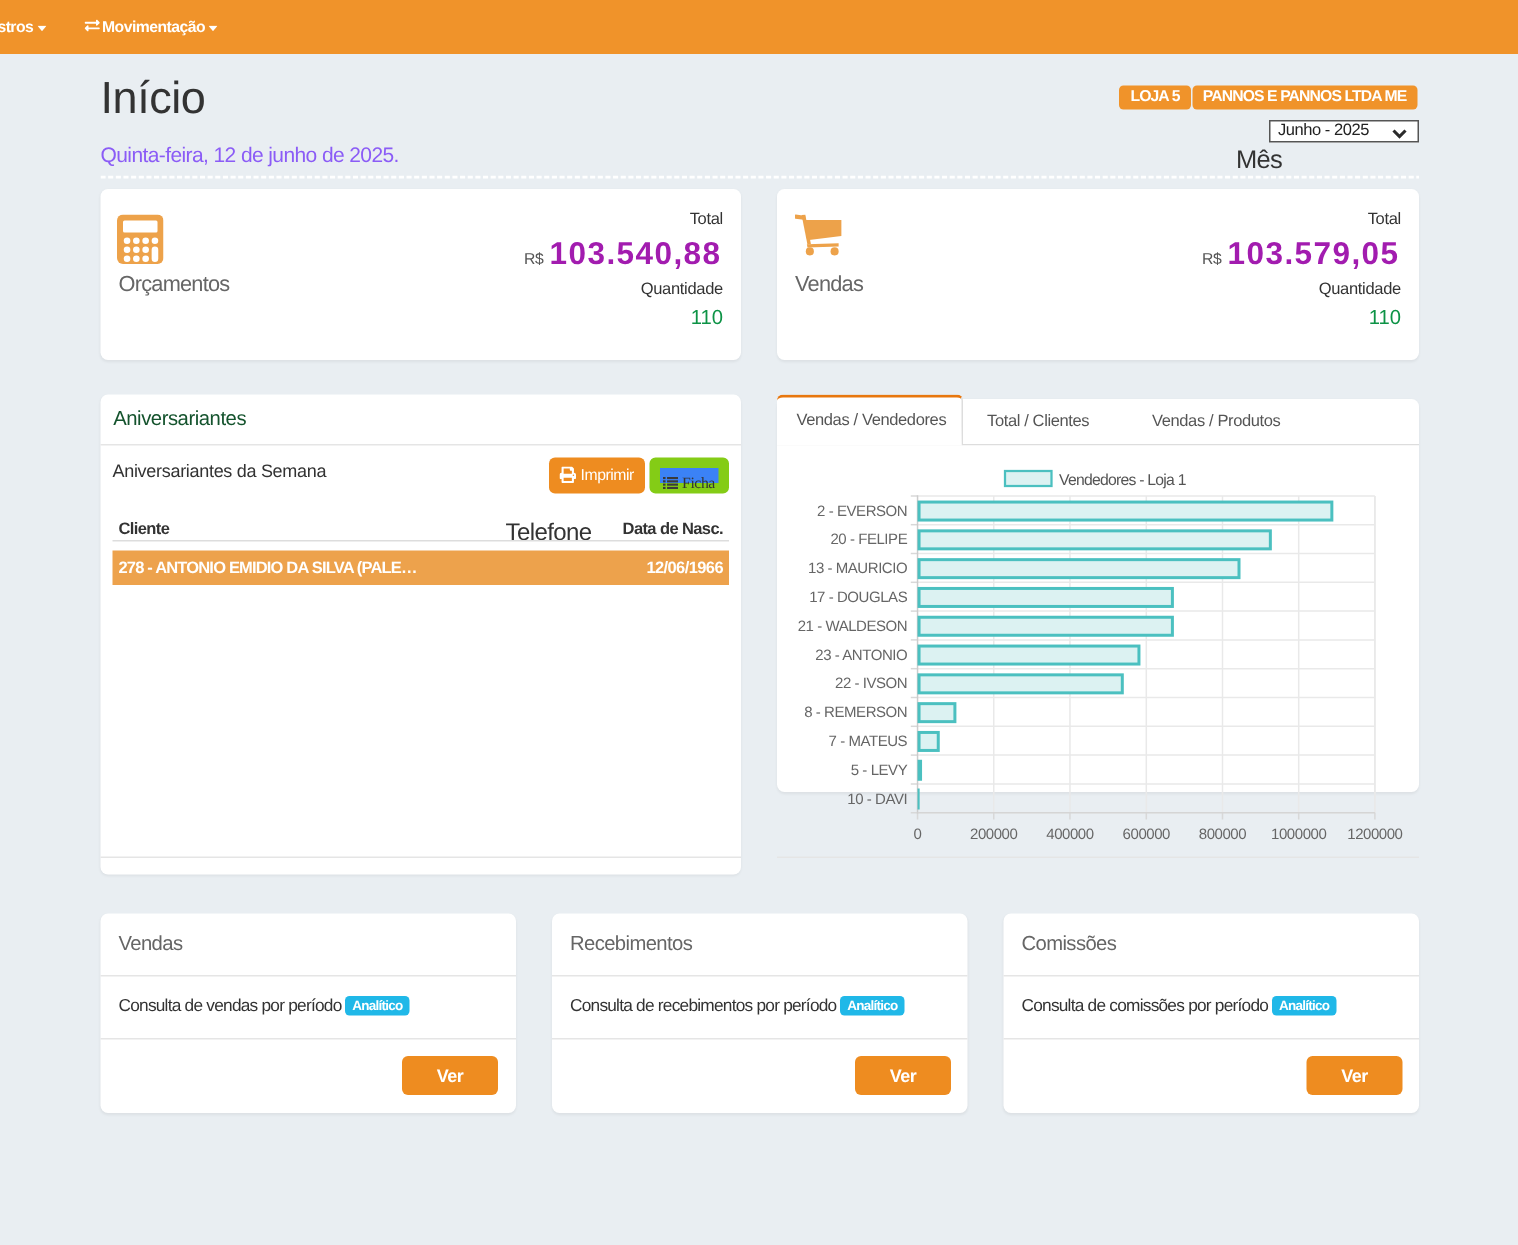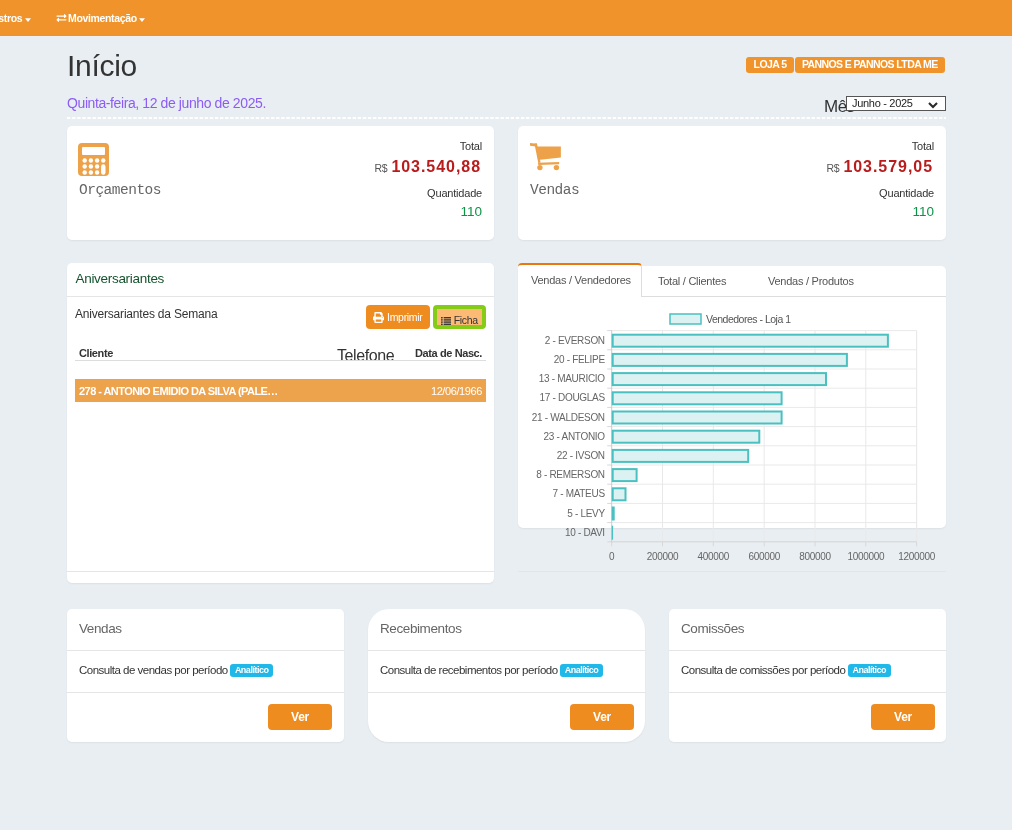--- a/index.html
+++ b/index.html
@@ -11,32 +11,32 @@
 .card { position:absolute; background:#fff; border-radius:5px; box-shadow:0 1px 2px rgba(0,0,0,.06); }
 
 
 #nav { position:absolute; left:0; top:0; width:1012px; height:36px; background:#f0932a; overflow:hidden; }
 .navitem { position:absolute; top:0; height:36px; line-height:36px; color:#fff; font-size:10.5px; font-weight:bold; letter-spacing:-0.35px; white-space:nowrap; }
 
 
 .badge-o { position:absolute; background:#f0932a; color:#fff; font-weight:bold; font-size:10.5px; letter-spacing:-0.6px; border-radius:3px; height:15.5px; line-height:15.5px; text-align:center; }
 
 
-#mes-select { position:absolute; left:846px; top:96px; width:100px; height:15px; background:#fff; border:1px solid #555; font-size:11px; color:#222; line-height:13.5px; padding-left:5px; letter-spacing:-0.3px; }
+#mes-select { position:absolute; left:846px; top:80px; width:100px; height:15px; background:#fff; border:1px solid #555; font-size:11px; color:#222; line-height:13.5px; padding-left:5px; letter-spacing:-0.3px; }
 
 .small-lbl { font-size:11px; color:#333; letter-spacing:-0.2px; }
-.big-num { font-size:16px; font-weight:bold; color:#b91c1c; letter-spacing:0.95px; }
+.big-num { font-size:21px; font-weight:bold; color:#a21caf; letter-spacing:0.95px; }
 .green-num { font-size:13.5px; color:#0d9346; letter-spacing:0px; }
-.card-label { font-size:14.5px; color:#666; letter-spacing:-0.5px;font-family:Liberation Mono, monospace; }
+.card-label { font-size:14.5px; color:#666; letter-spacing:-0.5px; }
 
 .hdr-title { position:absolute; left:8.5px; top:7.5px; font-size:13.5px; color:#14532d; letter-spacing:-0.3px; }
 .hdr-title2 { position:absolute; left:12px; top:12px; font-size:13.5px; color:#666; letter-spacing:-0.4px; }
 .btn { position:absolute; border-radius:4px; font-size:10.5px; letter-spacing:-0.3px; text-align:center; }
 .btn-orange { background:#ee8c20; color:#fff; }
-.btn-light { background:#fdba74; border:4px solid #84cc16; color:#333; }
+.btn-light { background:#3b82f6; border:7px solid #84cc16; color:#333;font-family:Liberation Serif, serif; }
 .tab { position:absolute; font-size:11px; color:#555; letter-spacing:-0.25px; }
 
 .badge-blue { display:inline-block; background:#20b8e8; color:#fff; font-weight:bold; font-size:9px; letter-spacing:-0.5px; border-radius:3px; padding:0 4.5px; height:13px; line-height:13px; vertical-align:1px; }
 </style>
 </head>
 <body>
 <div id="page">
 
   <div id="nav">
     <div class="navitem" style="left:-26px;">Cadastros <svg width="6" height="4" viewBox="0 0 8 5" style="margin-left:0px;">
@@ -126,23 +126,23 @@
           <rect x="2.7" y="6.6" width="7.3" height="1.4"></rect>
     </svg>
       Ficha
     </div>
 
     <div class="abs" style="left:8px; top:80px; width:411px; height:227px;">
       <div class="abs" style="left:4px; top:4px; font-size:11px; font-weight:bold; color:#333; letter-spacing:-0.4px;">Cliente</div>
       <div class="abs" style="left:262px; top:4px; font-size:16px; font-weight:normal; color:#333; letter-spacing:-0.4px;">Telefone</div>
       <div class="abs" style="right:4px; top:4px; font-size:11px; font-weight:bold; color:#333; letter-spacing:-0.4px;">Data de Nasc.</div>
       <div class="abs" style="left:0; top:17px; width:411px; border-bottom:1px solid #ddd;"></div>
-      <div class="abs" style="left:0; top:24px; width:411px; height:23px; background:#eda24c;margin-top:12px;">
+      <div class="abs" style="left:0; top:24px; width:411px; height:23px; background:#eda24c;">
         <div class="abs" style="left:4px; top:5.5px; font-size:11px; font-weight:bold; color:#fff; letter-spacing:-0.55px;">278 - ANTONIO EMIDIO DA SILVA (PALE…</div>
-        <div class="abs" style="right:4px; top:5.5px; font-size:11px; font-weight:normal; color:#fff; letter-spacing:-0.4px;">12/06/1966</div>
+        <div class="abs" style="right:4px; top:5.5px; font-size:11px; font-weight:bold; color:#fff; letter-spacing:-0.4px;">12/06/1966</div>
       </div>
     </div>
     <div class="abs" style="left:0; top:308px; width:427px; border-bottom:1px solid #e5e5e5;"></div>
   </div>
 
   <div class="card" style="left:518px; top:265.5px; width:428px; height:262px;">
 
     <div class="abs" style="left:0; top:0; width:428px; height:31.5px; border-bottom:1px solid #ddd; border-radius:5px 5px 0 0;"></div>
     <div class="abs" style="left:0; top:-3px; width:124px; height:34.5px; background:#fff; border-top:2.7px solid #e8770e; border-right:1px solid #ddd; border-radius:4px 4px 0 0;">
       <div class="tab" style="left:13px; top:9.5px;">Vendas / Vendedores</div>
@@ -238,21 +238,21 @@
     <div class="abs" style="left:0; top:305px; width:428px; border-bottom:1px solid #e5e5e5;"></div>
   </div>
 
   <div class="card" style="left:67px; top:609px; width:277px; height:133px;">
     <div class="hdr-title2">Vendas</div>
     <div class="abs" style="left:0; top:40.5px; width:277px; border-bottom:1px solid #e5e5e5;"></div>
     <div class="abs" style="left:12px; top:55px; font-size:11.5px; color:#333; letter-spacing:-0.5px;">Consulta de vendas por período <span class="badge-blue">Analítico</span></div>
     <div class="abs" style="left:0; top:83px; width:277px; border-bottom:1px solid #e5e5e5;"></div>
     <div class="btn btn-orange" style="left:201px; top:95px; width:64px; height:26px; line-height:26px; font-weight:bold; font-size:12px;">Ver</div>
   </div>
-  <div class="card" style="left:368px; top:609px; width:277px; height:133px;border-radius:21px;">
+  <div class="card" style="left:368px; top:609px; width:277px; height:133px;">
     <div class="hdr-title2">Recebimentos</div>
     <div class="abs" style="left:0; top:40.5px; width:277px; border-bottom:1px solid #e5e5e5;"></div>
     <div class="abs" style="left:12px; top:55px; font-size:11.5px; color:#333; letter-spacing:-0.5px;">Consulta de recebimentos por período <span class="badge-blue">Analítico</span></div>
     <div class="abs" style="left:0; top:83px; width:277px; border-bottom:1px solid #e5e5e5;"></div>
     <div class="btn btn-orange" style="left:502px; top:95px; width:64px; height:26px; line-height:26px; font-weight:bold; font-size:12px; left:202px;">Ver</div>
   </div>
   <div class="card" style="left:669px; top:609px; width:277px; height:133px;">
     <div class="hdr-title2">Comissões</div>
     <div class="abs" style="left:0; top:40.5px; width:277px; border-bottom:1px solid #e5e5e5;"></div>
     <div class="abs" style="left:12px; top:55px; font-size:11.5px; color:#333; letter-spacing:-0.5px;">Consulta de comissões por período <span class="badge-blue">Analítico</span></div>

